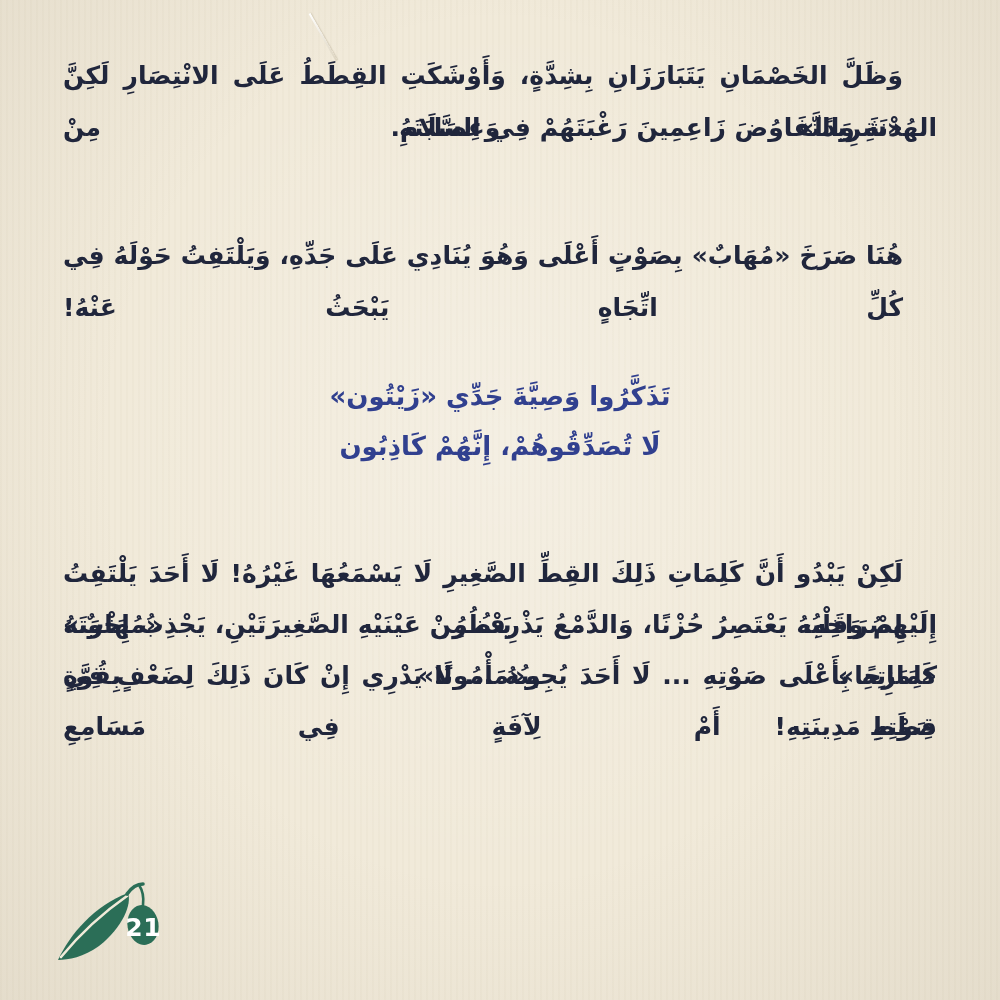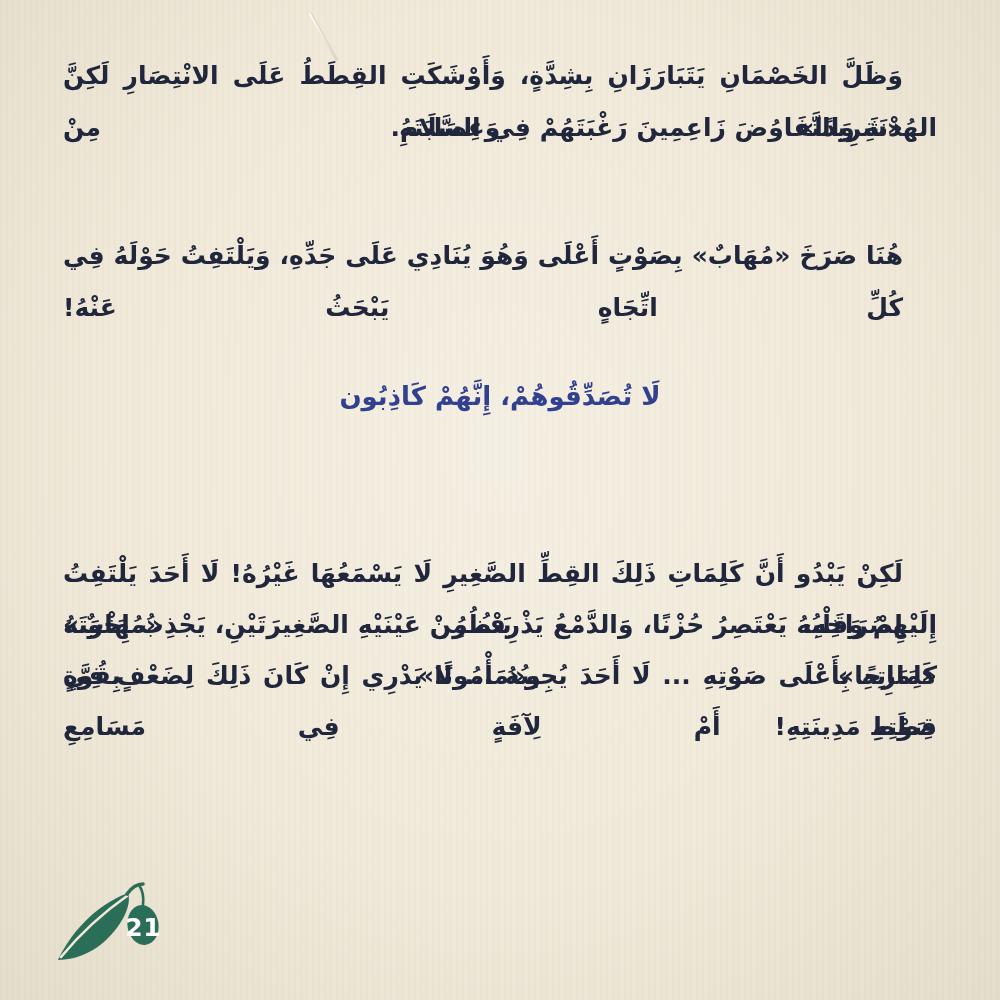--- a/index.html
+++ b/index.html
@@ -89,20 +89,21 @@
   <div class="para" id="para1">
     <div class="line indent">وَظَلَّ الخَصْمَانِ يَتَبَارَزَانِ بِشِدَّةٍ، وَأَوْشَكَتِ القِطَطُ عَلَى الانْتِصَارِ لَكِنَّ «شَرِيدًا» وَعِصَابَتَهُ مِنْ</div>
     <div class="line last">الهُدْنَةِ وَالتَّفَاوُضَ زَاعِمِينَ رَغْبَتَهُمْ فِي السَّلَامِ.</div>
   </div>
 
   <div class="para" id="para2">
     <div class="line indent">هُنَا صَرَخَ «مُهَابٌ» بِصَوْتٍ أَعْلَى وَهُوَ يُنَادِي عَلَى جَدِّهِ، وَيَلْتَفِتُ حَوْلَهُ فِي كُلِّ اتِّجَاهٍ يَبْحَثُ عَنْهُ!</div>
   </div>
 
   <div class="verse">
+    <div class="line">تَذَكَّرُوا وَصِيَّةَ جَدِّي «زَيْتُون»</div>
     <div class="line">لَا تُصَدِّقُوهُمْ، إِنَّهُمْ كَاذِبُون</div>
   </div>
 
   <div class="para" id="para3">
     <div class="line indent">لَكِنْ يَبْدُو أَنَّ كَلِمَاتِ ذَلِكَ القِطِّ الصَّغِيرِ لَا يَسْمَعُهَا غَيْرُهُ! لَا أَحَدَ يَلْتَفِتُ لِصُرَاخِهِ، يَنْظُرُ «مُهَابٌ»</div>
     <div class="line">إِلَيْهِمْ وَقَلْبُهُ يَعْتَصِرُ حُزْنًا، وَالدَّمْعُ يَذْرِفُ مِنْ عَيْنَيْهِ الصَّغِيرَتَيْنِ، يَجْذِبُ إِخْوَتَهُ «مَازِحًا» و«مَأْمُونًا» بِقُوَّةٍ</div>
     <div class="line">كَلِمَاتِهِ بِأَعْلَى صَوْتِهِ ... لَا أَحَدَ يُجِيبُهُ ... لَا يَدْرِي إِنْ كَانَ ذَلِكَ لِضَعْفٍ فِي صَوْتِهِ أَمْ لِآفَةٍ فِي مَسَامِعِ</div>
     <div class="line last">قِطَطِ مَدِينَتِهِ!</div>
   </div>
 

